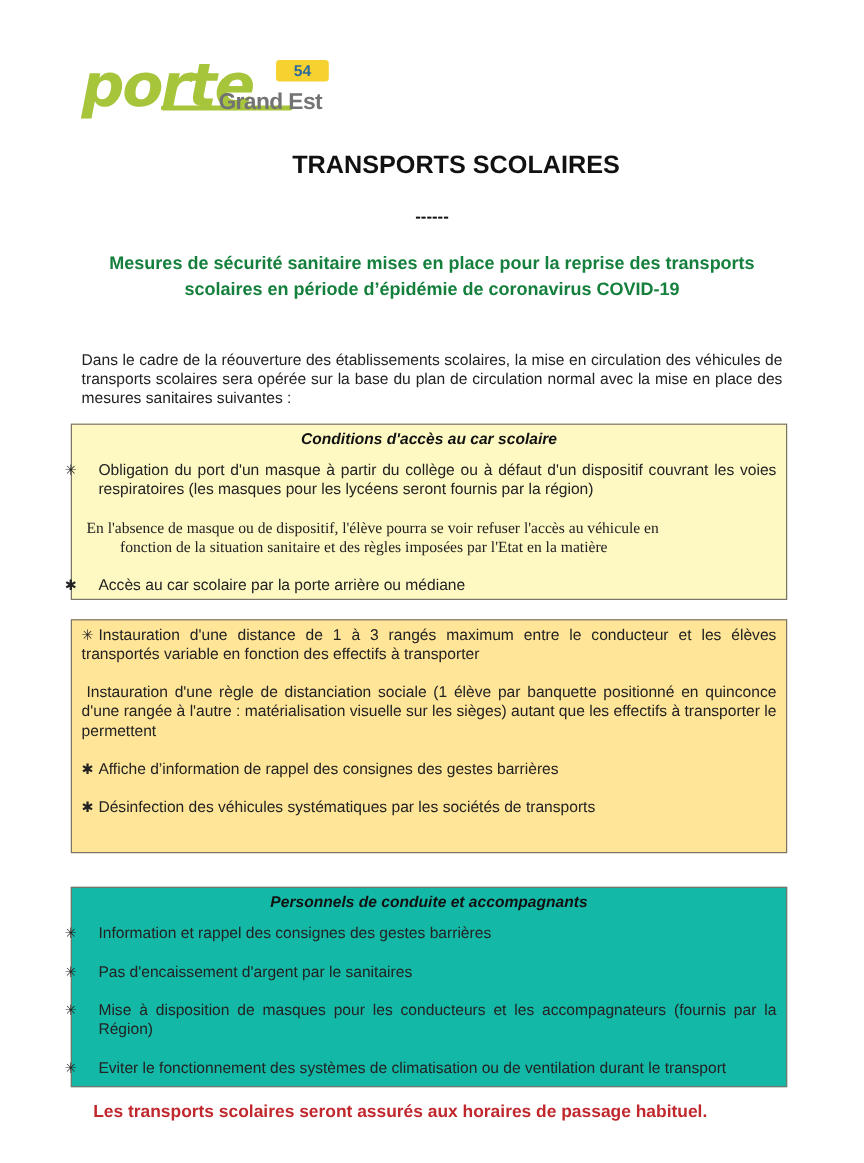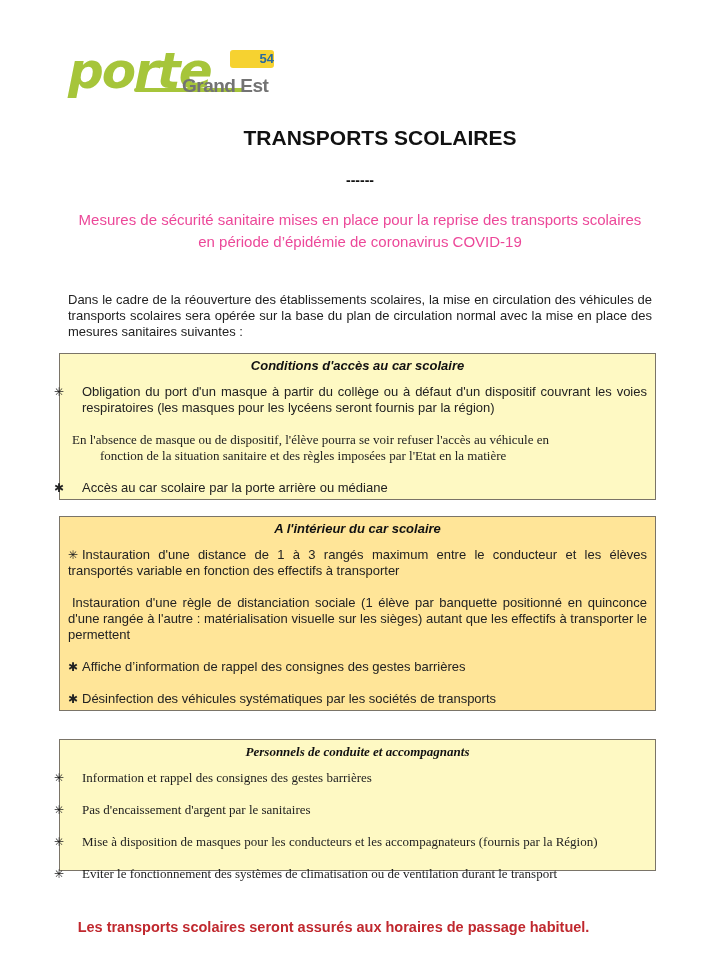--- a/index.html
+++ b/index.html
@@ -1,31 +1,31 @@
 <!DOCTYPE html>
 <html><head>
   <meta charset="utf-8">
   <style>
     html, body { margin: 0; padding: 0; background: #ffffff; }
     body { width: 720px; height: 969px; position: relative; overflow: hidden; font-family: "Liberation Sans", sans-serif; color: #111; }
     .logo { position: absolute; left: 64px; top: 40px; width: 230px; height: 70px; }
     .logo .fluo { position: absolute; left: 4px; top: 2px; font-family: "DejaVu Sans", sans-serif; font-style: italic; font-weight: bold; font-size: 50px; color: #a6c53a; letter-spacing: -2px; }
     .logo .swoosh { position: absolute; left: 70px; top: 48px; width: 110px; height: 4px; background: #a6c53a; border-radius: 2px; }
     .logo .grandest { position: absolute; left: 118px; top: 35px; font-family: "Liberation Sans", sans-serif; font-weight: bold; font-size: 19px; color: #737373; letter-spacing: -0.5px; }
-    .logo .badge { position: absolute; left: 166px; top: 10px; width: 44px; height: 18px; background: #f6d230; border-radius: 3px; color: #2b6a9c; font-weight: bold; font-size: 13px; text-align: right; line-height: 18px; }
+    .logo .badge { position: absolute; left: 166px; top: 10px; width: 44px; height: 18px; background: #f6d230; border-radius: 3px; color: #2b6a9c; font-weight: bold; font-size: 13px; text-align: center; line-height: 18px; }
 
     .title { position: absolute; left: 0; width: 720px; top: 126px; text-align: center; font-family: "Liberation Sans", sans-serif; font-weight: bold; font-size: 21px; color: #111; padding-left: 20px; }
     .dashes { position: absolute; left: 0; width: 720px; top: 172px; text-align: center; font-size: 14px; font-weight: bold; }
-    .subtitle { position: absolute; left: 70px; width: 580px; top: 209px; text-align: center; font-weight: normal; font-size: 15px; line-height: 22px; color: #ec4899; }
+    .subtitle { position: absolute; left: 70px; width: 580px; top: 209px; text-align: center; font-weight: bold; font-size: 15px; line-height: 22px; color: #15803d; }
     .intro { position: absolute; left: 68px; width: 584px; top: 292px; font-size: 13px; line-height: 16px; text-align: justify; color: #222; }
 
     .box { position: absolute; left: 59px; width: 597px; border: 1.5px solid #7a7468; box-sizing: border-box; padding: 4px 8px 0 8px; }
     .box1 { top: 353px; height: 147px; background: #fef9c3; }
     .box2 { top: 516px; height: 195px; background: #ffe598; }
-    .box3 { top: 739px; height: 132px; background: #fef9c3; font-family: Liberation Serif, serif; }
+    .box3 { top: 739px; height: 167px; background: #14b8a6; }
     .box-title { text-align: center; font-style: italic; font-weight: bold; font-size: 13px; line-height: 16px; color: #111; margin-bottom: 10px; }
     .para { font-size: 13px; line-height: 16px; color: #222; margin-bottom: 16px; text-align: justify; }
     .star { display: inline-block; width: 14px; font-size: 12px; }
     .hang { padding-left: 14px; text-indent: -14px; }
     .center-para { padding-left: 4px; font-family: Liberation Serif, serif; }
     .center-para .second { padding-left: 28px; display: block; }
 
     .footer { position: absolute; left: 0; width: 667px; top: 919px; text-align: center; font-weight: bold; font-size: 14.5px; color: #c0282e; }
   </style>
 </head>
@@ -51,21 +51,20 @@
   <div class="para center-para">
     <span>En l'absence de masque ou de dispositif, l'élève pourra se voir refuser l'accès au véhicule en</span>
     <span class="second">fonction de la situation sanitaire et des règles imposées par l'Etat en la matière</span>
   </div>
   <div class="para hang">
     <span class="star">✱</span><span>Accès au car scolaire par la porte arrière ou médiane</span>
   </div>
 </div>
 
 <div class="box box2">
-  <div class="box-title">A l'intérieur du car scolaire</div>
   <div class="para">
     <span class="star">✳</span><span>Instauration d'une distance de 1 à 3 rangés maximum entre le conducteur et les élèves transportés variable en fonction des effectifs à transporter</span>
   </div>
   <div class="para" style="text-indent:4px">
     <span>Instauration d'une règle de distanciation sociale (1 élève par banquette positionné en quinconce d'une rangée à l'autre : matérialisation visuelle sur les sièges) autant que les effectifs à transporter le permettent</span>
   </div>
   <div class="para">
     <span class="star">✱</span><span>Affiche d’information de rappel des consignes des gestes barrières</span>
   </div>
   <div class="para">

